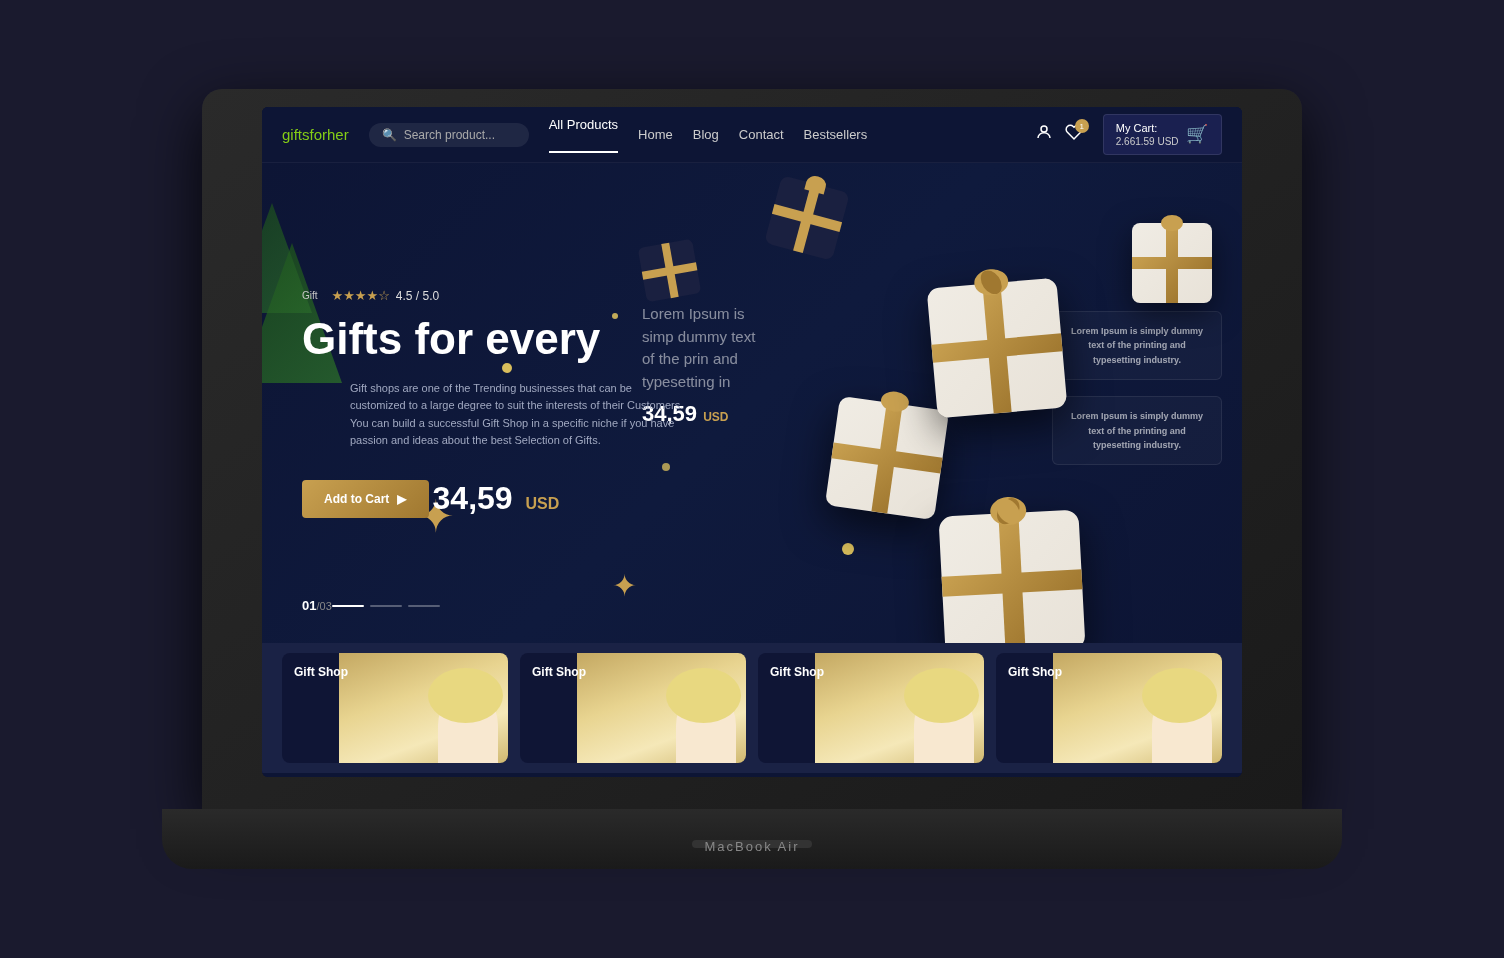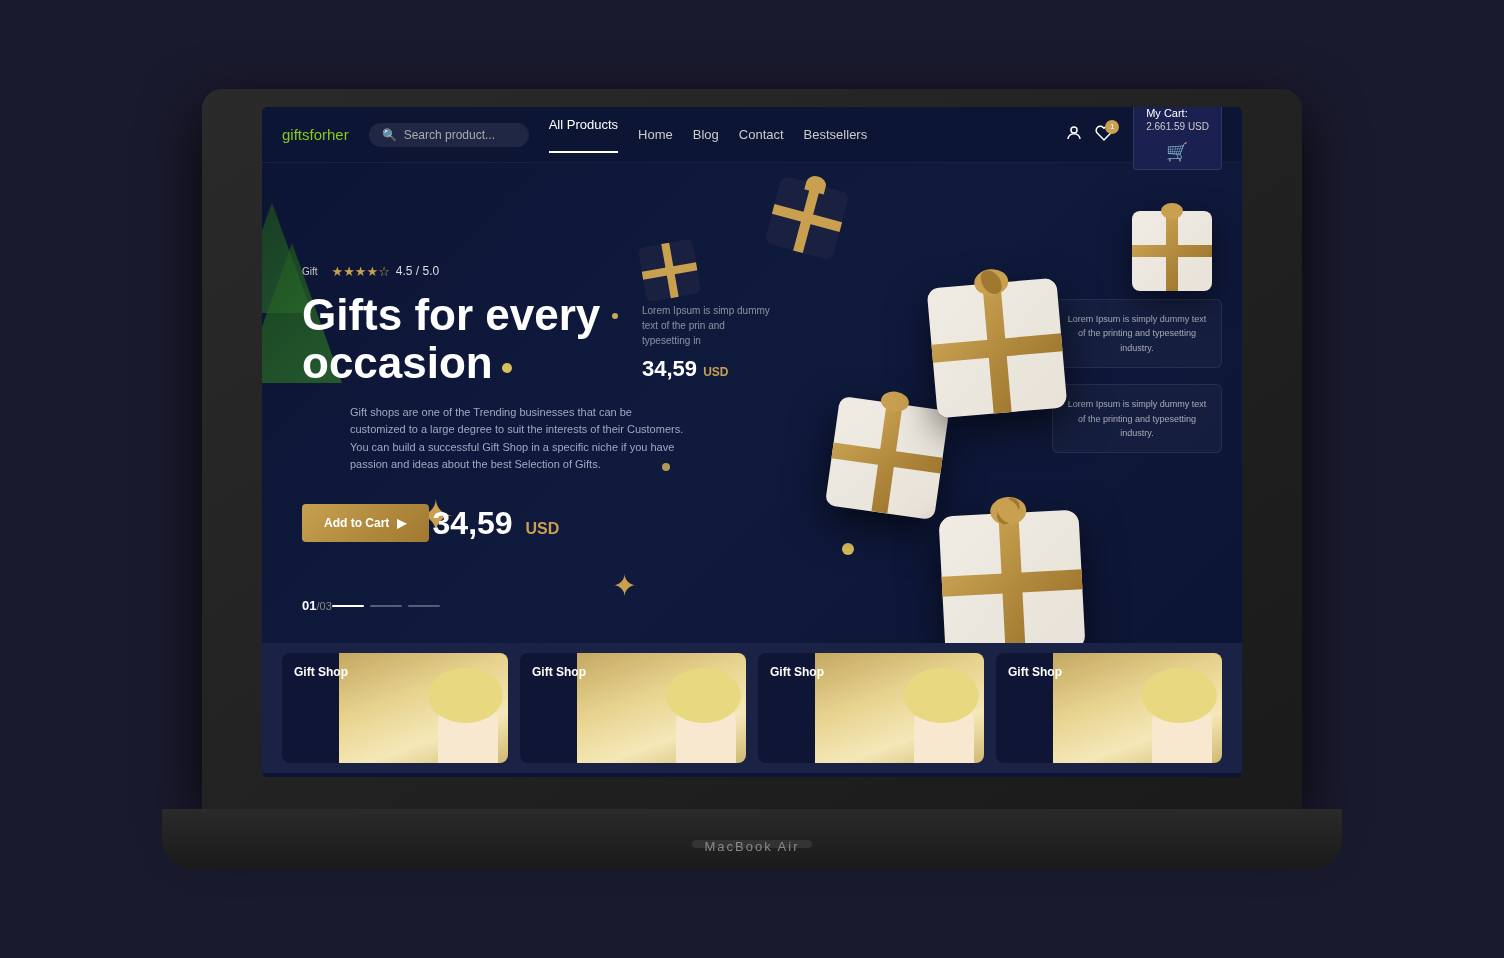--- a/index.html
+++ b/index.html
@@ -171,21 +171,20 @@
     .cart-btn {
       display: flex;
       align-items: center;
       gap: 8px;
       background: #1a2050;
       border: 1px solid rgba(255,255,255,0.1);
       border-radius: 4px;
       padding: 6px 12px;
       cursor: pointer;
       margin-left: 8px;
-      flex-direction: column;
     }
 
     .cart-text {
       color: white;
       font-size: 11px;
       line-height: 1.3;
     }
 
     .cart-text small {
       display: block;
@@ -328,39 +327,40 @@
 
     .side-text-left {
       position: absolute;
       left: 380px;
       top: 140px;
       z-index: 3;
     }
 
     .side-text-left .lorem {
       color: rgba(255,255,255,0.5);
-      font-size: 10px;
+      font-size: 15px;
       line-height: 1.5;
       max-width: 130px;
     }
 
     .side-price {
       color: white;
       font-size: 22px;
       font-weight: 700;
       margin-top: 8px;
     }
 
     
     .right-side-texts {
       position: absolute;
       right: 20px;
-      top: 48px;
+      top: 60px;
       width: 170px;
       z-index: 3;
+      font-weight: bold;
     }
 
     .side-text-block {
       background: rgba(255,255,255,0.03);
       border: 1px solid rgba(255,255,255,0.08);
       border-radius: 6px;
       padding: 12px;
       margin-bottom: 16px;
     }
 
@@ -510,21 +510,20 @@
 
           <div class="hero-content">
             <div class="hero-rating">
               <span style="color:#c8c8c8;font-size:10px;margin-right:8px">Gift</span>
               <span class="stars">★★★★☆</span>
               <span class="rating-text">4.5 / 5.0</span>
             </div>
 
             <h1 class="hero-title">
               <span>Gifts for every</span><br>
-              <span>occasion</span>
             </h1>
 
             <p class="hero-description">Gift shops are one of the Trending businesses that can be customized to a large degree to suit the interests of their Customers. You can build a successful Gift Shop in a specific niche if you have passion and ideas about the best Selection of Gifts.</p>
 
             <div class="hero-actions">
               <button class="add-to-cart-btn">
                 <span>Add to Cart</span>
                 <span>▶</span>
               </button>
               <div class="price-hero">

